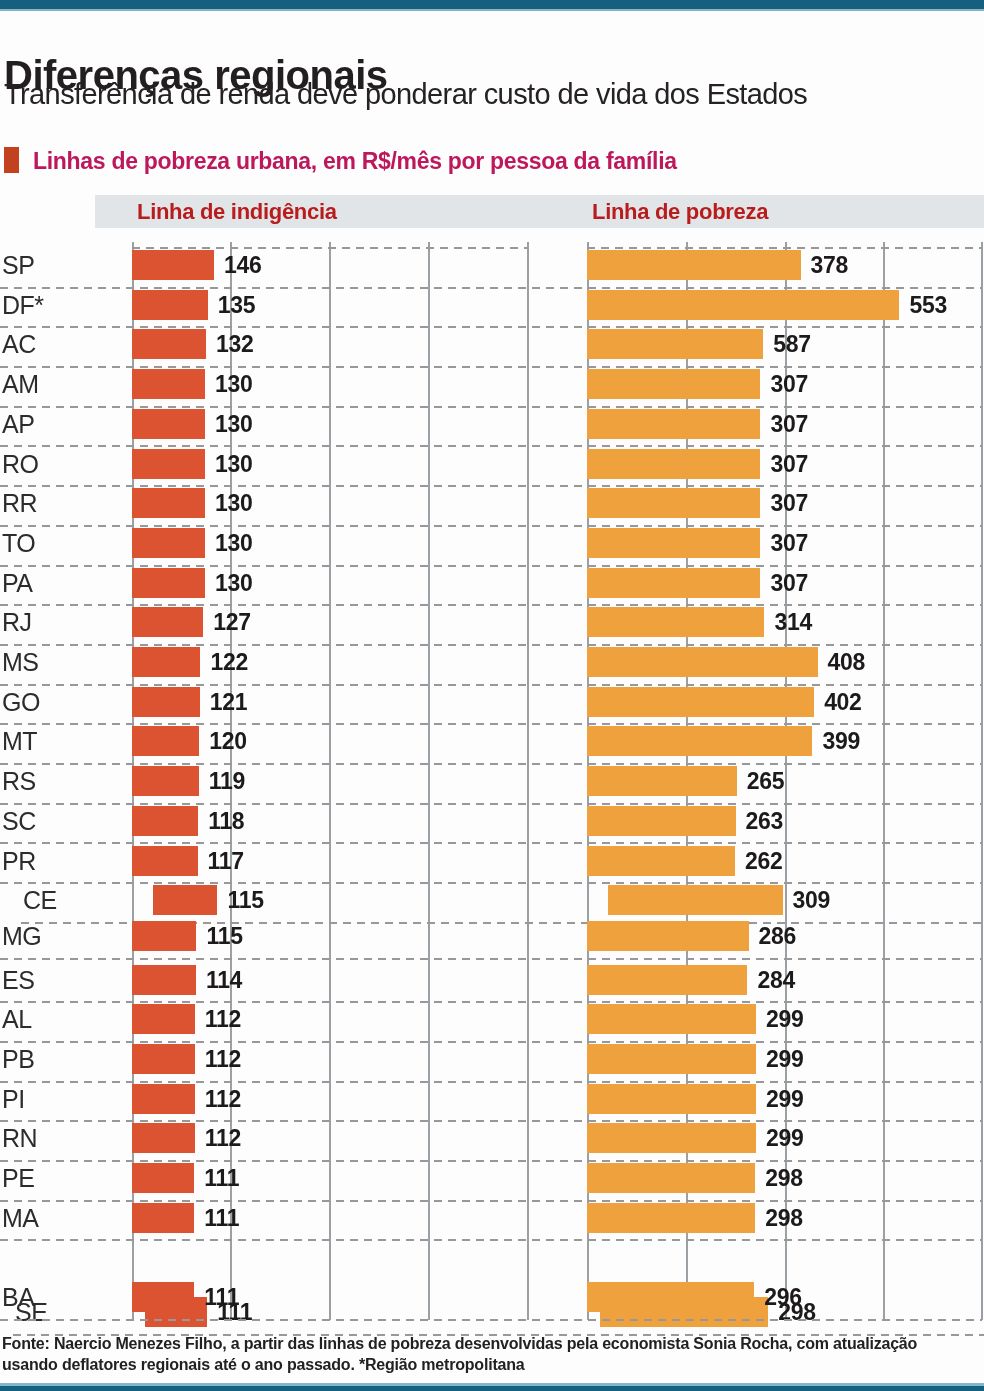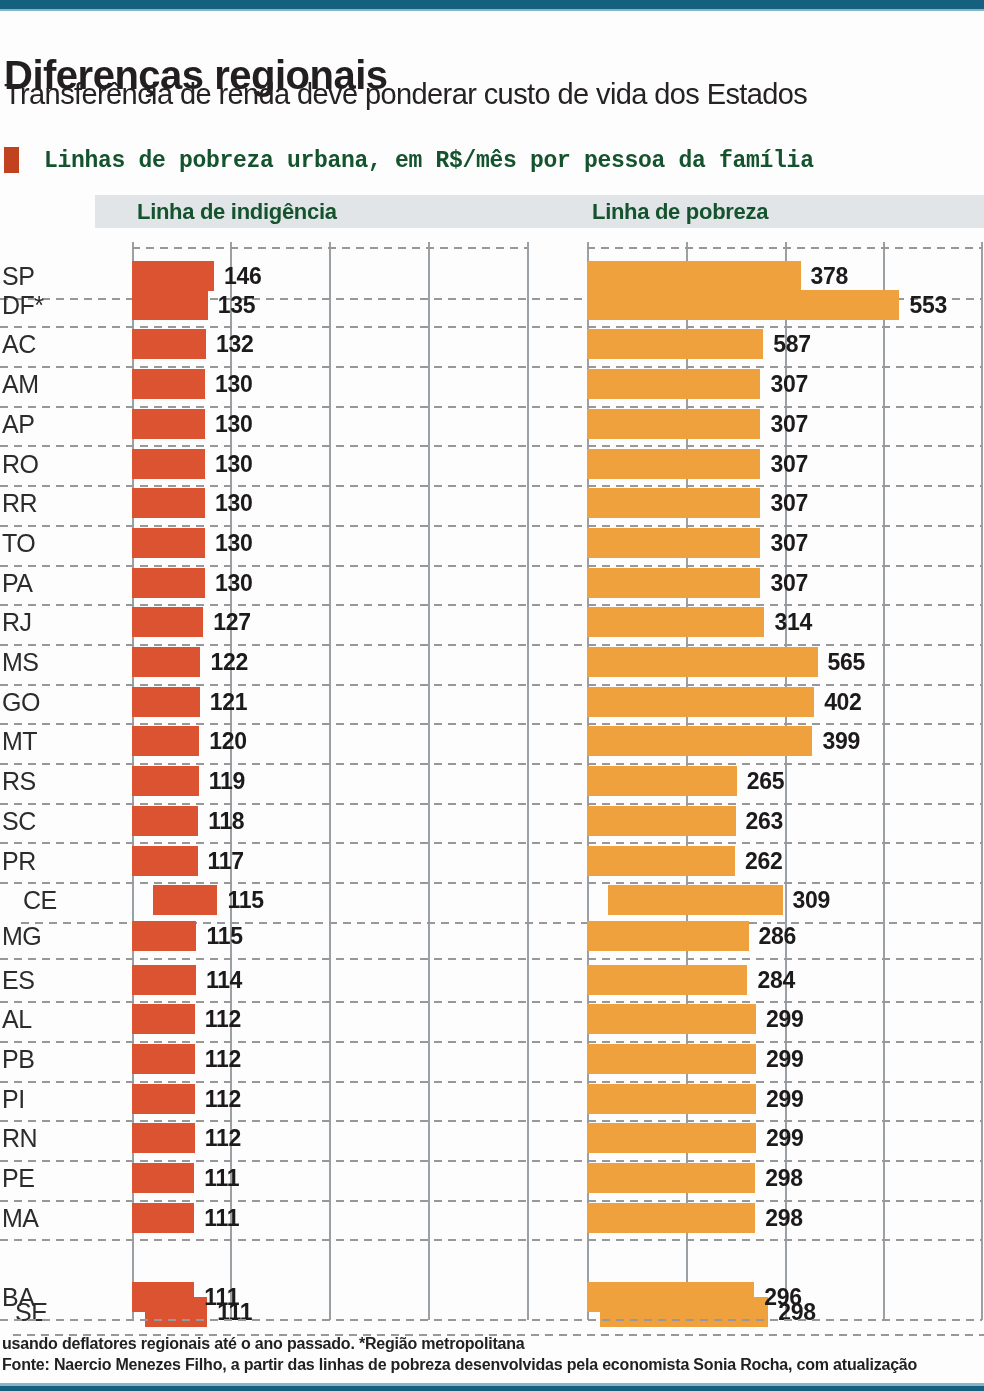--- a/index.html
+++ b/index.html
@@ -21,31 +21,31 @@
   }
   .subtitle{
     position:absolute;left:4px;top:78px;font-size:29px;font-weight:400;
     letter-spacing:-0.6px;color:#262223;white-space:nowrap;
   }
   .legend-bullet{
     position:absolute;left:4px;top:147px;width:15px;height:26px;
     background:var(--bullet,#c2411f);
   }
   .legend-label{
-    position:absolute;left:44px;top:148px;font-size:23px;font-weight:700;
-    letter-spacing:-0.3px;color:#14532d;white-space:nowrap;line-height:26px;font-family:Liberation Mono, monospace;
+    position:absolute;left:33px;top:148px;font-size:23px;font-weight:700;
+    letter-spacing:-0.3px;color:#be185d;white-space:nowrap;line-height:26px;
   }
 
   .colhead-band{
     position:absolute;left:95px;top:195px;width:889px;height:33px;
     background:var(--band,#e1e5e8);
   }
   .colhead{
     position:absolute;top:195px;height:33px;line-height:33px;font-size:22px;
-    font-weight:700;color:#14532d;white-space:nowrap;letter-spacing:-0.3px;
+    font-weight:700;color:#b91c1c;white-space:nowrap;letter-spacing:-0.3px;
   }
   #colhead-left{left:137px;}
   #colhead-right{left:592px;}
 
   
   #chart{position:absolute;left:0;top:248px;width:984px;height:1071.9px;}
   .grid{position:absolute;top:-6px;bottom:0;width:2px;background:#9aa0a3;}
   .topdash{
     position:absolute;top:-1px;height:2px;
     background:repeating-linear-gradient(90deg,#98989a 0 8px,transparent 8px 14px);
@@ -100,21 +100,21 @@
       <div class="grid" style="left: 526.5px;"></div>
       <div class="grid" style="left: 587px;"></div>
       <div class="grid" style="left: 685.7px;"></div>
       <div class="grid" style="left: 784.5px;"></div>
       <div class="grid" style="left: 883.2px;"></div>
       <div class="grid" style="left: 981px;"></div>
     </div>
   <div id="topdash-left" class="topdash"></div>
   <div id="topdash-right" class="topdash"></div>
   <div>
-      <div class="row" style="top: 11px;">
+      <div class="row" style="top: 0px;">
         <span class="st">SP</span>
         <div class="bar red" style="left:131.5px;width:82.49px"></div>
         <span class="val" style="left:223.99px">146</span>
         <div class="bar orange" style="left:587px;width:213.57px"></div>
         <span class="val" style="left:810.5699999999999px">378</span>
         <div class="sep"></div>
       </div>
       <div class="row" style="top: 39.7px;">
         <span class="st">DF*</span>
         <div class="bar red" style="left:131.5px;width:76.27499999999999px"></div>
@@ -185,21 +185,21 @@
         <span class="val" style="left:213.255px">127</span>
         <div class="bar orange" style="left:587px;width:177.41px"></div>
         <span class="val" style="left:774.41px">314</span>
         <div class="sep"></div>
       </div>
       <div class="row" style="top: 397px;">
         <span class="st">MS</span>
         <div class="bar red" style="left:131.5px;width:68.92999999999999px"></div>
         <span class="val" style="left:210.43px">122</span>
         <div class="bar orange" style="left:587px;width:230.51999999999998px"></div>
-        <span class="val" style="left:827.52px">565</span>
+        <span class="val" style="left:827.52px">408</span>
         <div class="sep"></div>
       </div>
       <div class="row" style="top: 436.7px;">
         <span class="st">GO</span>
         <div class="bar red" style="left:131.5px;width:68.365px"></div>
         <span class="val" style="left:209.865px">121</span>
         <div class="bar orange" style="left:587px;width:227.12999999999997px"></div>
         <span class="val" style="left:824.13px">402</span>
         <div class="sep"></div>
       </div>
@@ -320,18 +320,18 @@
         <div class="bar red" style="left:131.5px;width:62.714999999999996px"></div>
         <span class="val" style="left:204.215px">111</span>
         <div class="bar orange" style="left:587px;width:167.23999999999998px"></div>
         <span class="val" style="left:764.24px">296</span>
         <div class="sep"></div>
       </div>
     </div>
 </div>
 
 <div class="source">
+  <span>Fonte: Naercio Menezes Filho, a partir das linhas de pobreza desenvolvidas pela economista Sonia Rocha, com atualização</span>
   <span style="display: block;">usando deflatores regionais até o ano passado. *Região metropolitana</span>
-  <span>Fonte: Naercio Menezes Filho, a partir das linhas de pobreza desenvolvidas pela economista Sonia Rocha, com atualização</span>
 </div>
 
 <div id="bot-light" class="band-light"></div>
 <div id="bot-dark" class="band-dark"></div>
 
 </body></html>

